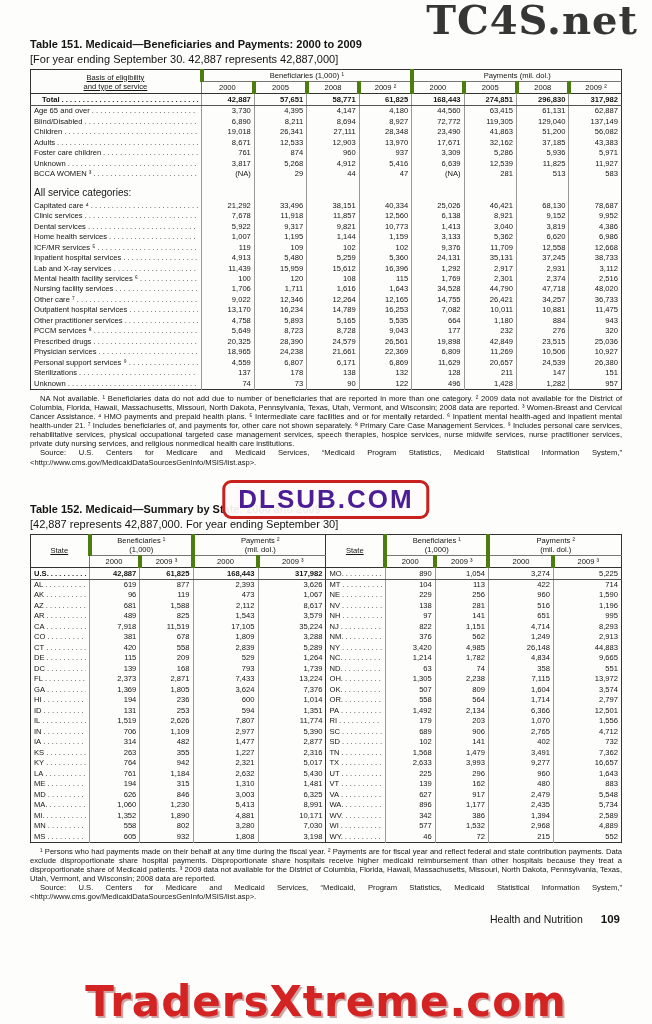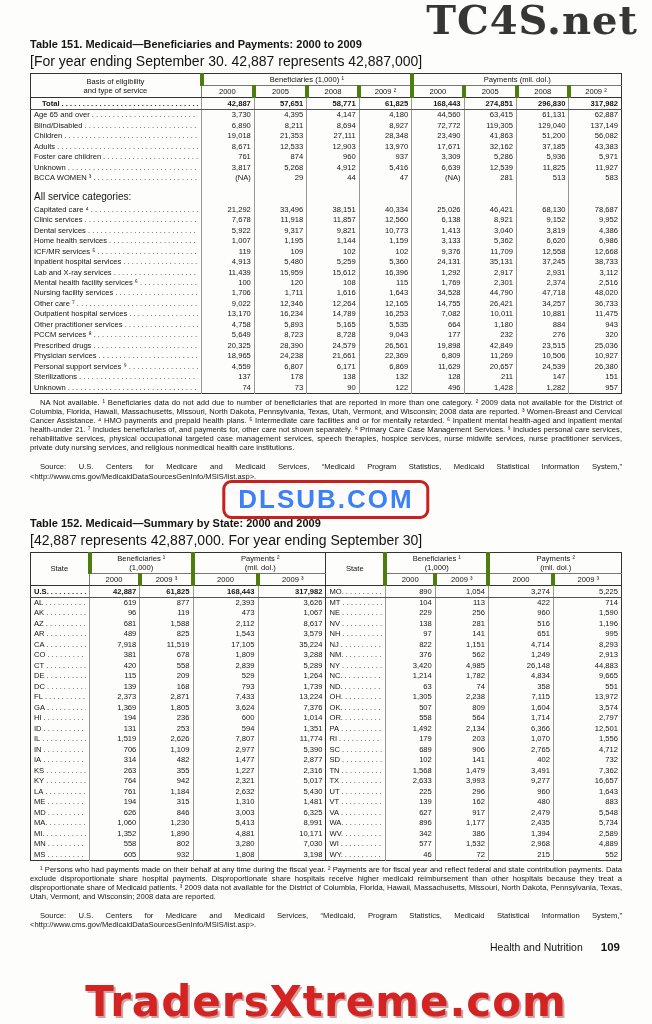--- a/index.html
+++ b/index.html
@@ -13,42 +13,42 @@
   
   .wm-top{
     position:absolute;top:-4px;right:14px;z-index:6;
     font-family:"DejaVu Serif",serif;font-weight:700;font-size:40px;
     color:#262626;opacity:.92;letter-spacing:1px;
   }
   .wm-mid{
     position:absolute;top:480px;left:50%;transform:translateX(-50%);z-index:7;
     background:rgba(255,251,250,.93);border:3px solid #c9201d;border-radius:9px;
     padding:1px 13px;font-size:26px;font-weight:800;letter-spacing:2px;
-    color:#3b82f6;text-shadow:1px 1px 0 #ffffff;white-space:nowrap;
+    color:#4c1d95;text-shadow:1px 1px 0 #ffffff;white-space:nowrap;
   }
   .wm-bottom{
     position:absolute;left:0;right:0;bottom:-2px;z-index:7;text-align:center;
     font-family:"DejaVu Sans",sans-serif;font-weight:800;font-size:42px;
     color:#d32322;letter-spacing:1px;
     text-shadow:2px 2px 0 rgba(120,0,0,.35),0 0 2px #ffffff;white-space:nowrap;
   }
 
   
   .t-title{font-size:11px;font-weight:700;margin-bottom:3px;}
-  .t-note{font-size:14px;margin-bottom:4px;}
+  .t-note{font-size:11px;margin-bottom:4px;}
   .sec2{margin-top:36px;}
 
   
   table.tbl{width:100%;border-collapse:collapse;border:1px solid #333;table-layout:fixed;}
   .tbl th{
     font-weight:400;font-size:7.6px;text-align:center;vertical-align:middle;
     padding:1px 2px;border-left:4px solid #4d7c0f;white-space:pre-line;line-height:1.2;
   }
   .tbl tr th:first-child{border-left:none;}
-  .tbl th[rowspan]{border-right:1px solid #777;border-bottom:1px solid #333;}
+  .tbl th[rowspan]{border-right:1px solid #777;border-bottom:1px solid #333;text-decoration:underline;}
   .tbl .group-h{border-bottom:1px solid #777;}
   .tbl .year-h{border-bottom:1px solid #333;}
   .tbl td{
     font-size:7.6px;line-height:1.25;padding:0.5px 3px;
     border-left:1px solid #999;vertical-align:baseline;
   }
   .tbl tr td:first-child{border-left:none;}
   td.num{text-align:right;white-space:nowrap;}
   td.stub{text-align:left;}
   .bold{font-weight:700;}
@@ -57,21 +57,21 @@
   tr.section-row td{padding-top:8px;}
   td.section{white-space:nowrap;font-size:10px;}
   .leader{display:flex;overflow:hidden;}
   .lbl{white-space:nowrap;}
   .dots{flex:1;overflow:hidden;white-space:nowrap;color:#222;margin-left:2px;}
   .dots::after{content:" . . . . . . . . . . . . . . . . . . . . . . . . . . . . . . . . . . . . . . . . . . . . . . . .";}
   .tbl152 td.half-split,.tbl152 th.half-split{border-left:1.5px solid #333;}
 
   
   .fn{font-size:7.6px;line-height:1.2;text-align:justify;text-indent:10px;margin:4px 0 0 0;}
-  .src{margin-top:10px;}
+  .src{margin-top:0;}
 
   
   .footer-row{display:flex;justify-content:flex-end;align-items:center;gap:18px;margin-top:12px;padding-right:2px;}
   .footer-section{font-size:10.5px;}
   .footer-page{font-size:11.5px;font-weight:700;}
   .census{font-size:8px;margin-top:7px;}
 </style>
 </head>
 <body>
 
@@ -162,21 +162,21 @@
           <td class="num">137,149</td>
         </tr>
         <tr>
           <td class="stub">
             <div class="leader">
               <span class="lbl">Children</span>
               <span class="dots"></span>
             </div>
           </td>
           <td class="num">19,018</td>
-          <td class="num">21,353</td>
+          <td class="num">26,341</td>
           <td class="num">27,111</td>
           <td class="num">28,348</td>
           <td class="num">23,490</td>
           <td class="num">41,863</td>
           <td class="num">51,200</td>
           <td class="num">56,082</td>
         </tr>
         <tr>
           <td class="stub">
             <div class="leader">

